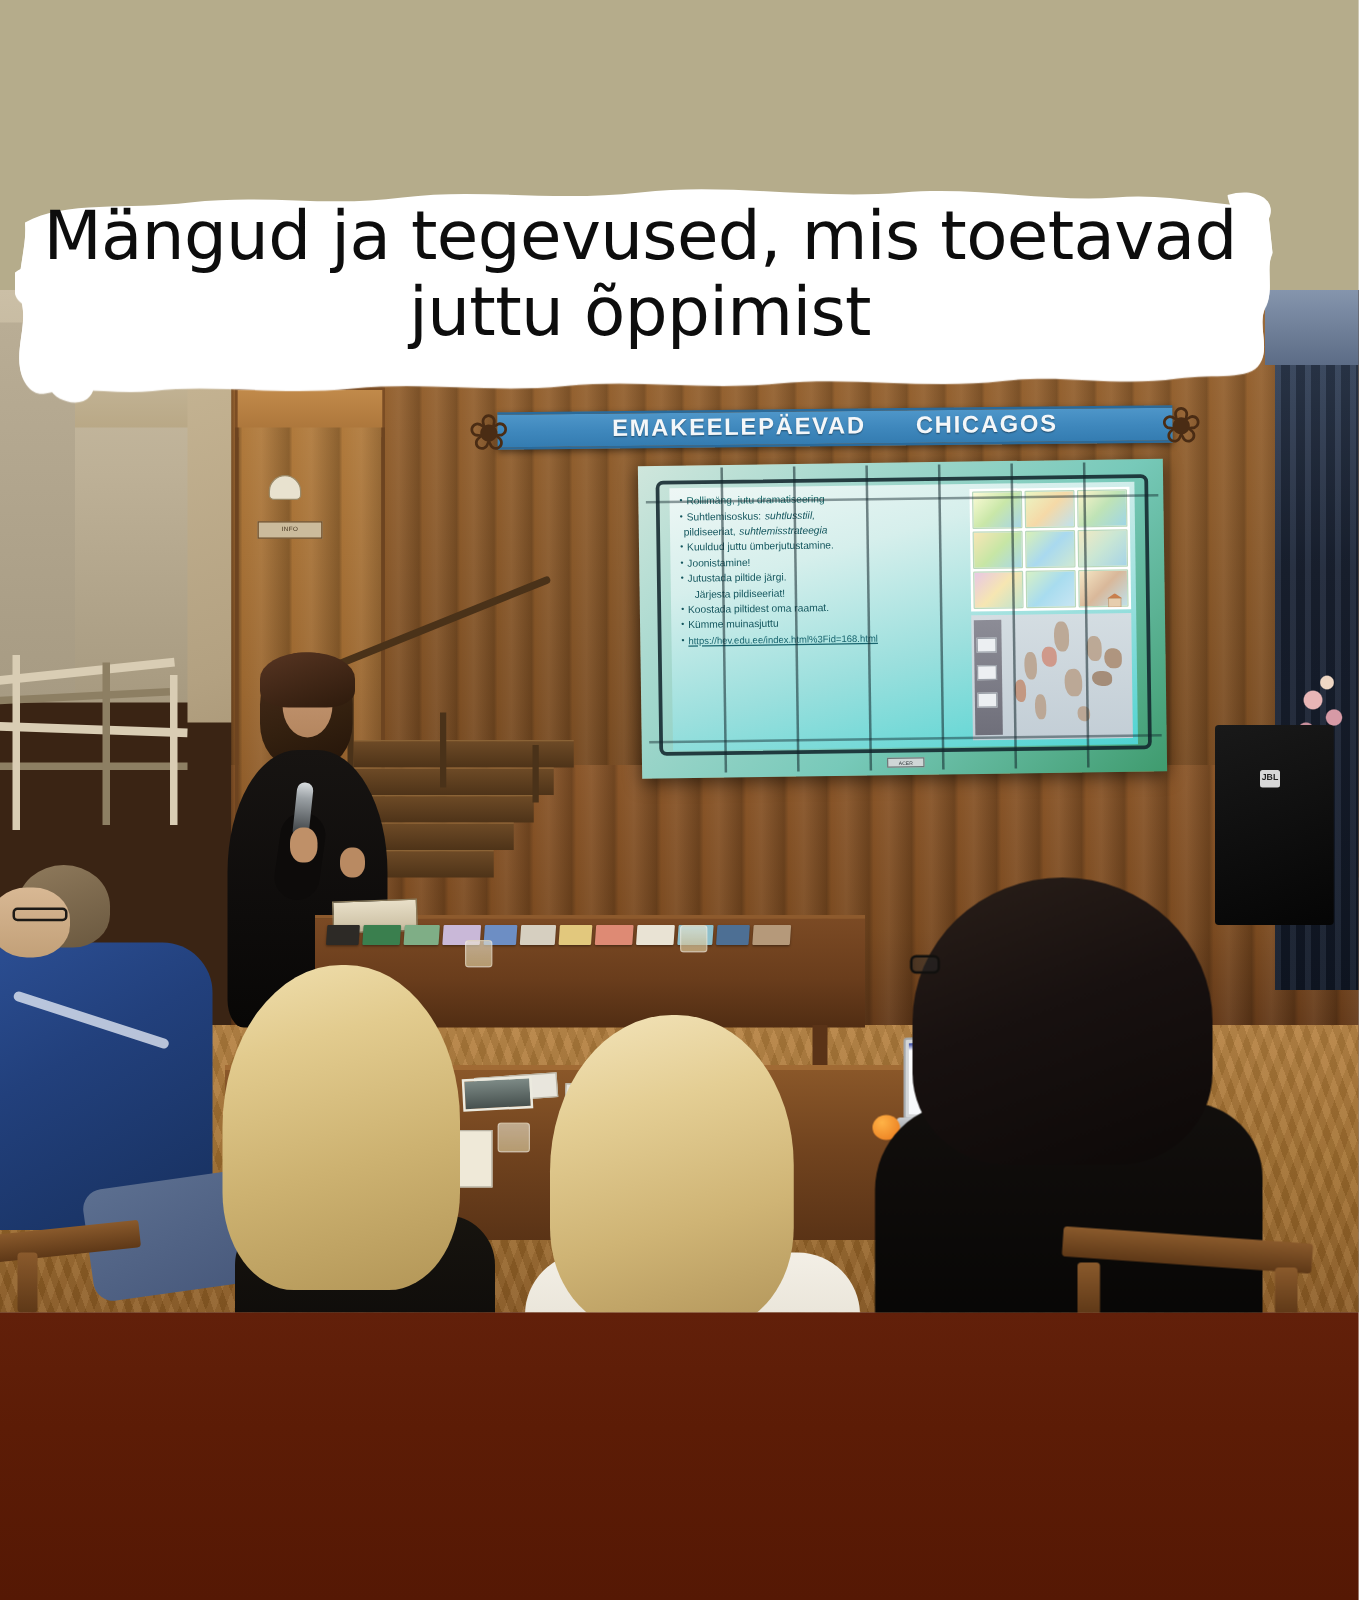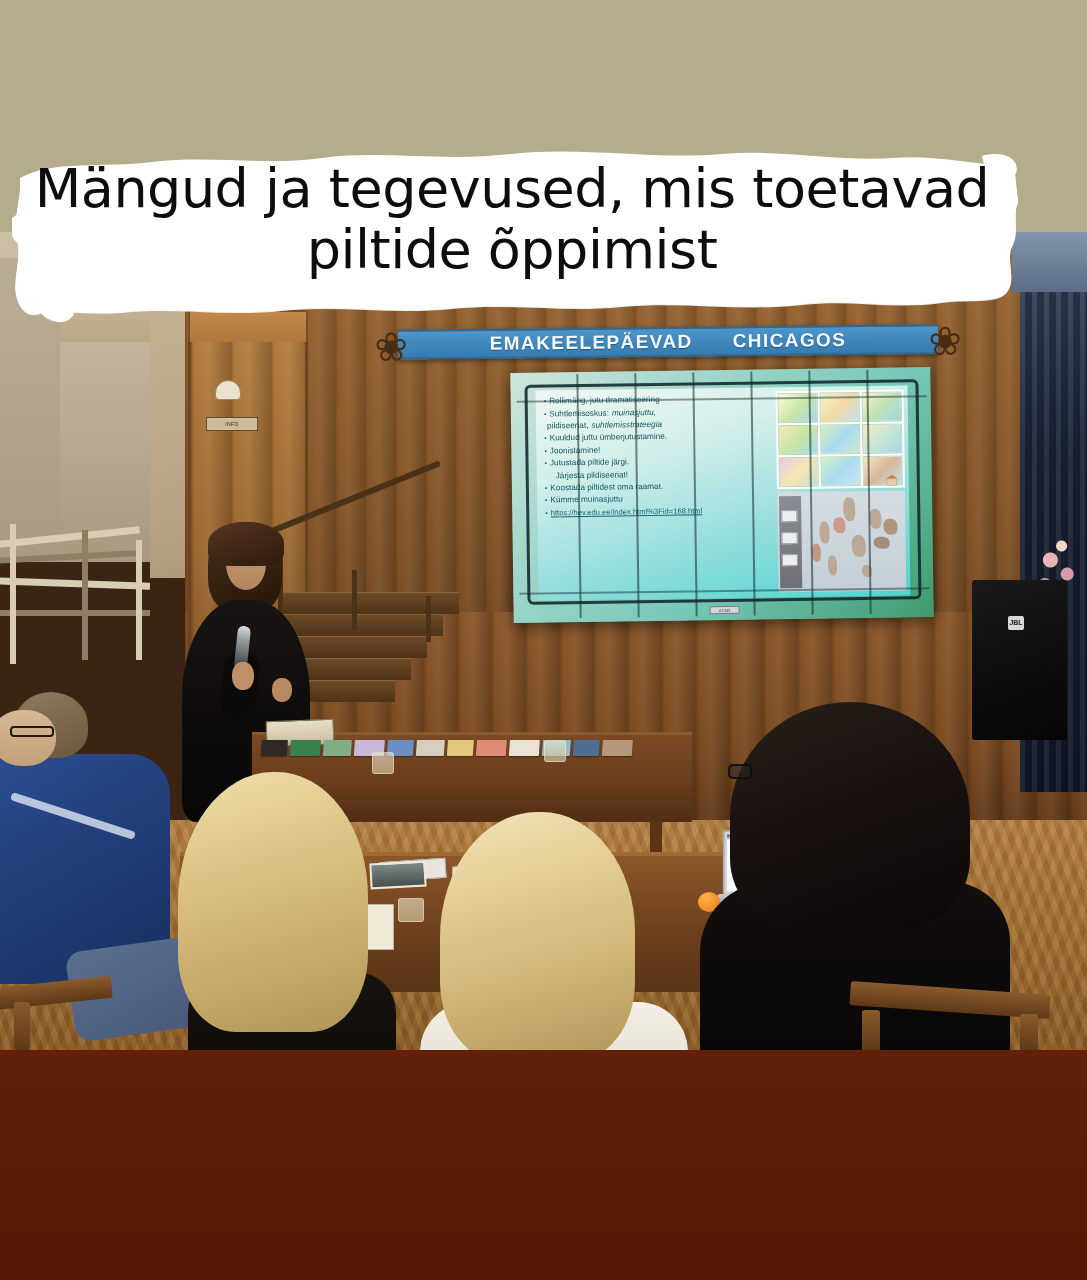--- a/index.html
+++ b/index.html
@@ -487,21 +487,21 @@
     <div class="screen-slide">
 
       <div class="slide-bullets">
         <div class="bullet title-line">
           <span class="dot">•</span>
           <span>Rollimäng, jutu dramatiseering</span>
         </div>
         <div class="bullet">
           <span class="dot">•</span>
           <span>Suhtlemisoskus: </span>
-          <em>muinasjuttu,</em>
+          <em>suhtlusstiil,</em>
         </div>
         <div class="bullet">
           <span class="dot"></span>
           <span>pildiseeriat,  </span>
           <em>suhtlemisstrateegia</em>
         </div>
         <div class="bullet">
           <span class="dot">•</span>
           <span>Kuuldud juttu ümberjutustamine.</span>
         </div>
@@ -692,15 +692,15 @@
              C730,163 670,152 610,158 C550,164 500,154 440,160
              C380,166 330,156 270,162 C210,168 160,158 110,164
              C80,167 50,160 24,166 C14,168 6,158 4,146
              C1,128 10,110 5,92 C0,72 10,50 8,30 Z" fill="#ffffff"></path>
     <path d="M0,70 C14,58 30,74 22,88 C16,100 2,96 0,86 Z" fill="#ffffff"></path>
     <path d="M970,8 C990,2 1008,10 1004,24 C1000,36 980,32 974,22 Z" fill="#ffffff"></path>
     <path d="M30,150 C50,144 70,156 60,168 C52,178 32,172 28,162 Z" fill="#ffffff"></path>
   </svg>
   <div class="title-text">
     <span>Mängud ja tegevused, mis toetavad</span>
-    <span class="title-line2">piltide õppimist</span>
+    <span class="title-line2">juttu õppimist</span>
   </div>
 </div>
 
 </body></html>

